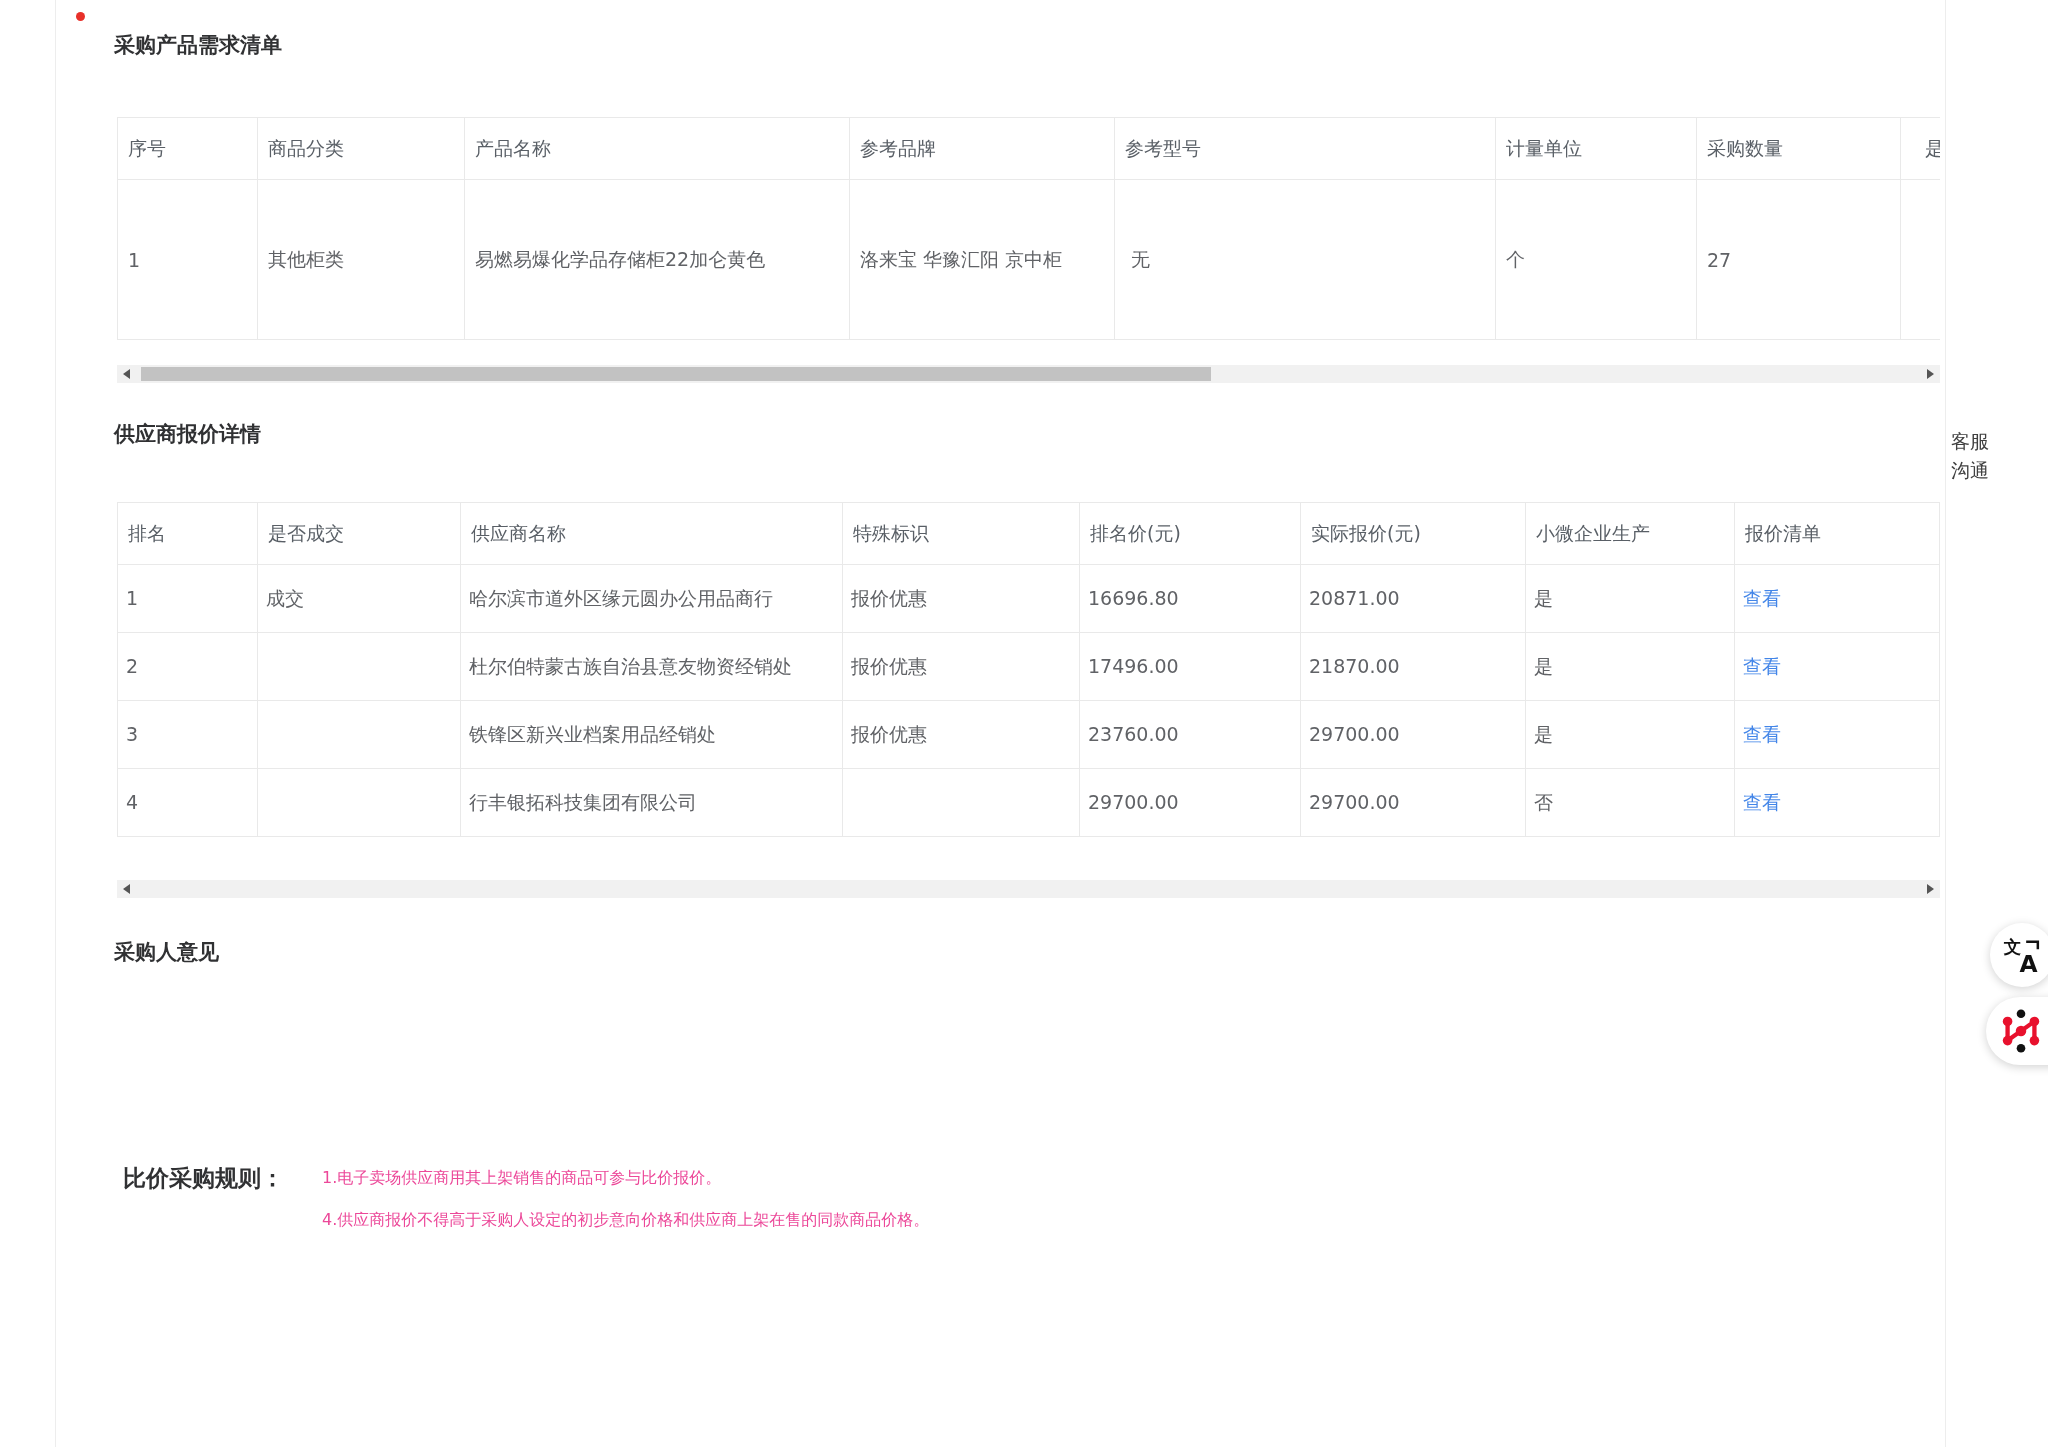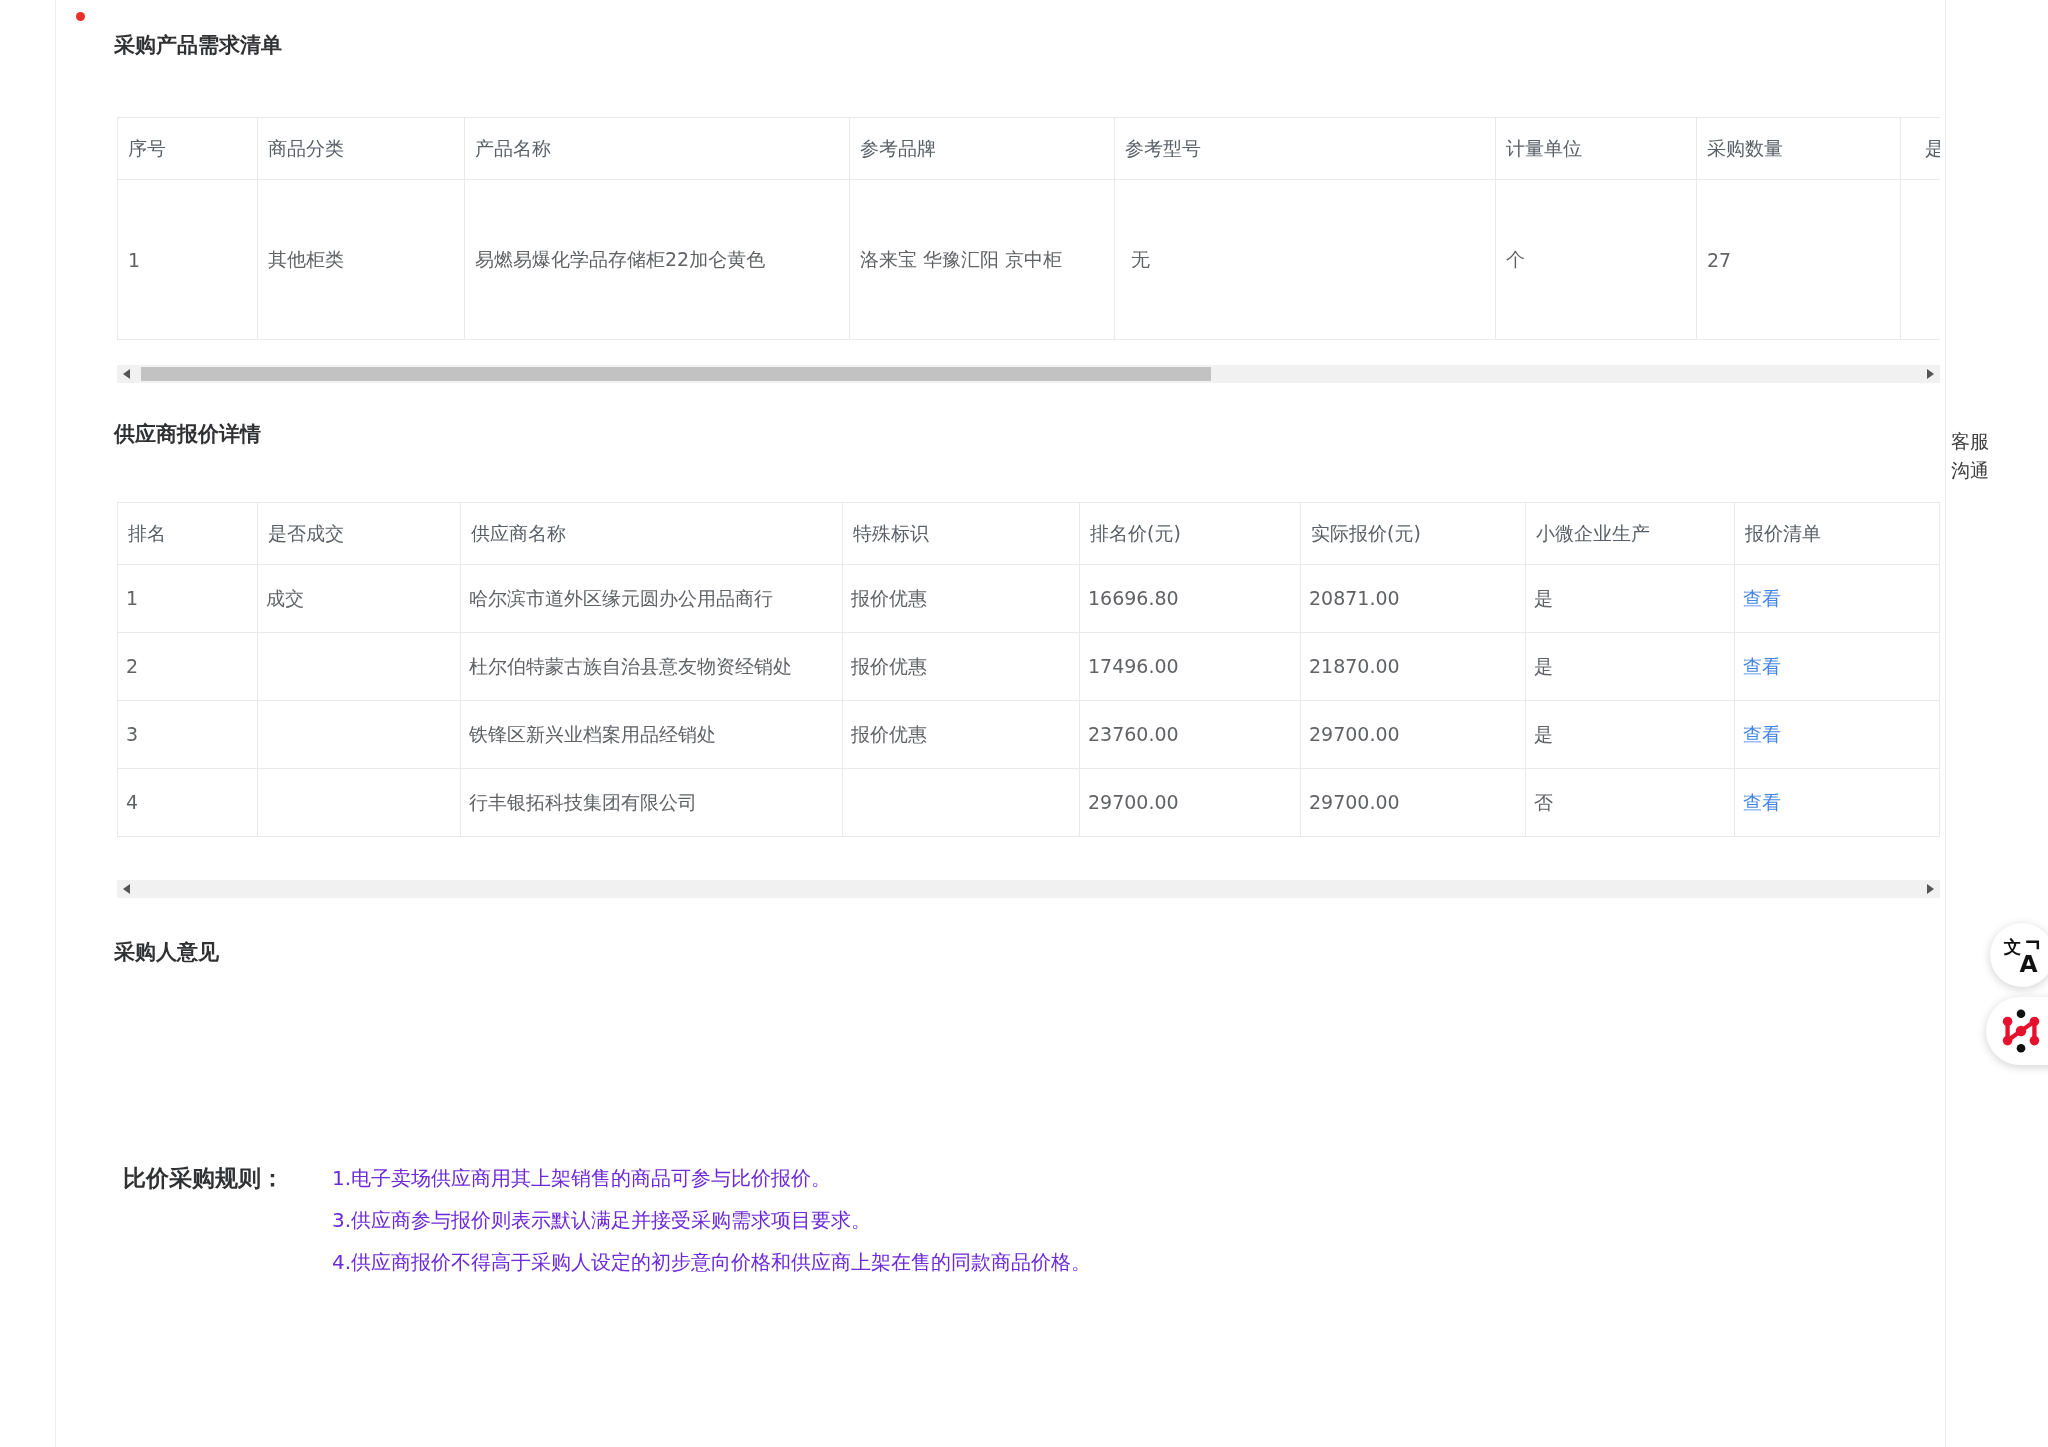--- a/index.html
+++ b/index.html
@@ -41,21 +41,21 @@
   .sb-thumb{position:absolute;top:2px;height:14px;background:#c2c2c2;}
   #hscroll-1 .sb-thumb{left:24px;width:1070px;}
   .sb-arrow{position:absolute;top:4px;width:0;height:0;border-top:5px solid transparent;border-bottom:5px solid transparent;}
   .sb-arrow-left{left:6px;border-right:7px solid #555;}
   .sb-arrow-right{right:6px;border-left:7px solid #555;}
 
   .rules-label{
     position:absolute;left:123px;top:1157px;font-size:23px;font-weight:bold;color:#303133;line-height:42px;
   }
   .rules-list{
-    position:absolute;left:332px;top:1157px;width:1562px;font-size:20px;color:#6d28d9;line-height:42px;
+    position:absolute;left:322px;top:1157px;width:1562px;font-size:16px;color:#ec4899;line-height:42px;
   }
   .rule-line{margin:0;}
 
   .service-tab{
     position:absolute;left:1951px;top:427px;width:44px;font-size:19px;color:#404040;
     line-height:29px;text-align:left;cursor:pointer;background:#fff;
   }
 
   .float-btn{
     position:absolute;background:#ffffff;box-shadow:0 2px 10px rgba(0,0,0,0.18);
@@ -194,21 +194,20 @@
   <div class="hscroll" id="hscroll-2">
     <span class="sb-arrow sb-arrow-left"></span>
     <span class="sb-arrow sb-arrow-right"></span>
   </div>
 
   <div class="section-title" id="title-opinion">采购人意见</div>
 
   <div class="rules-label">比价采购规则：</div>
   <div class="rules-list">
       <div class="rule-line">1.电子卖场供应商用其上架销售的商品可参与比价报价。</div>
-      <div class="rule-line">3.供应商参与报价则表示默认满足并接受采购需求项目要求。</div>
       <div class="rule-line">4.供应商报价不得高于采购人设定的初步意向价格和供应商上架在售的同款商品价格。</div>
     </div>
 
   <div class="service-tab">
     <div>客服</div>
     <div>沟通</div>
   </div>
 
   <div class="float-btn" id="translate-btn">
     <svg width="40" height="40" viewBox="0 0 48 48">

